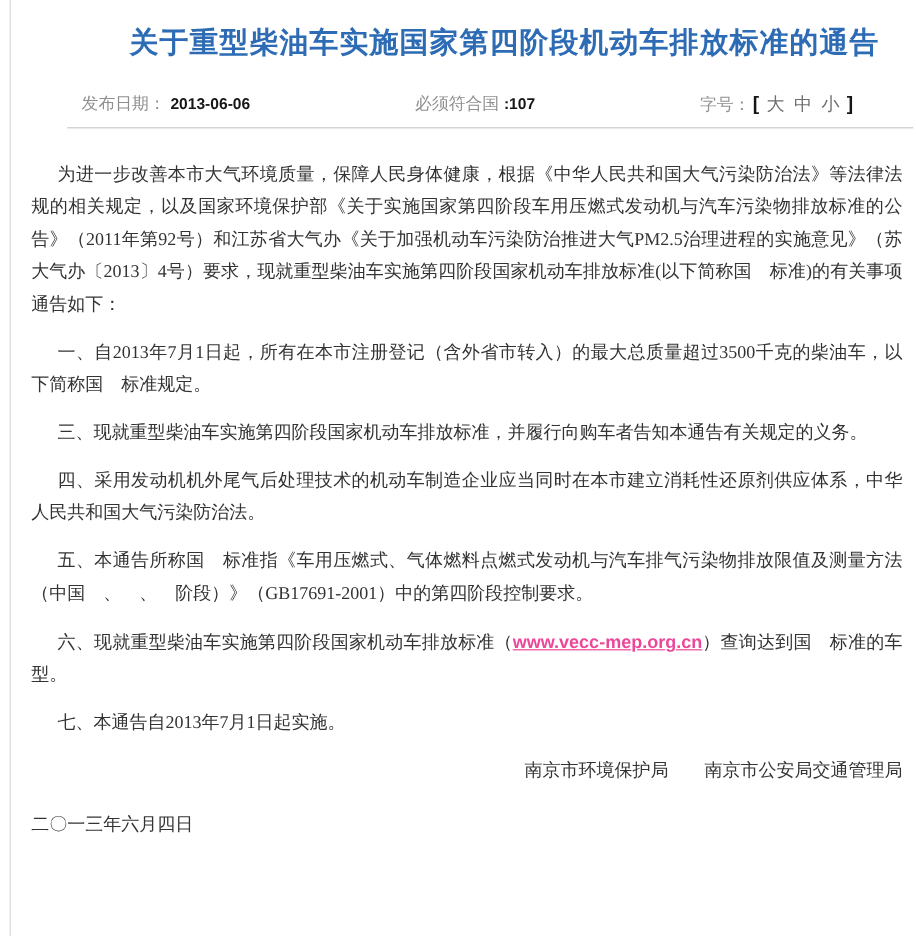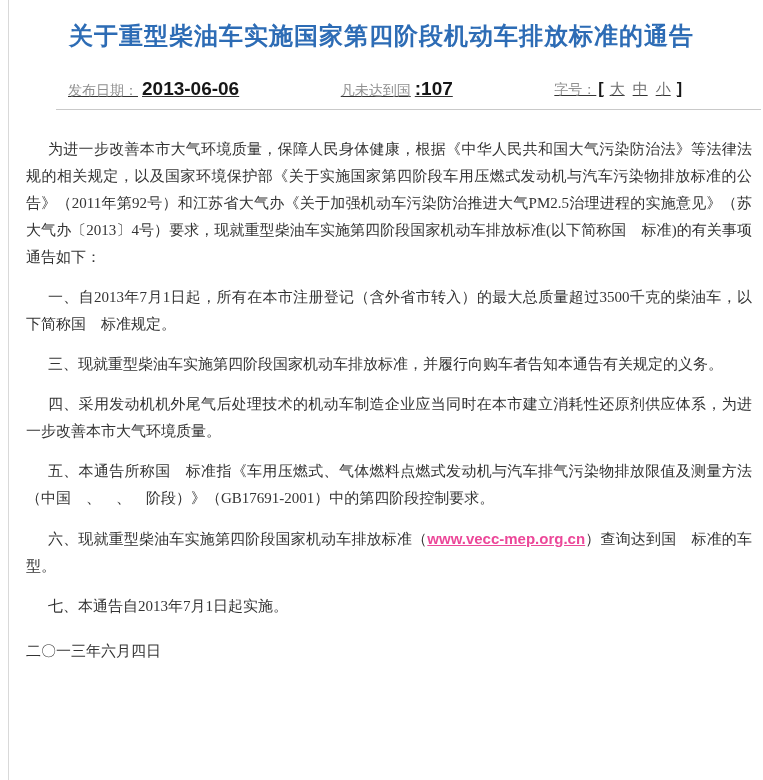--- a/index.html
+++ b/index.html
@@ -18,50 +18,49 @@
   .left-border {
     position: absolute;
     left: 8px;
     top: 0;
     width: 1px;
     height: 780px;
     background: #d9d9d9;
   }
   .doc-title {
     margin: 20px 30px 0 30px;
-    text-align: center;
+    text-align: right;
     font-family: "Liberation Sans", "DejaVu Sans", sans-serif;
     font-size: 24px;
     font-weight: bold;
     color: #2d6cb5;
     letter-spacing: 1px;
     line-height: 32px;
   }
   .meta-row {
     display: flex;
     justify-content: space-between;
-    align-items: center;
-    margin: 26px 79px 0 68px;
+    align-items: flex-start;
+    margin: 26px 50px 0 68px;
     font-size: 14px;
-    text-decoration: underline;
   }
   .meta-group {
     display: flex;
     align-items: baseline;
   }
   .meta-label {
     color: #8f8f8f;
     font-size: 14px;
     white-space: pre;
   }
   .meta-value {
     font-family: "Liberation Sans", "DejaVu Sans", sans-serif;
     font-weight: bold;
     color: #161616;
-    font-size: 19px;
+    font-size: 13px;
     margin-left: 4px;
   }
   .bracket {
     font-family: "Liberation Sans", "DejaVu Sans", sans-serif;
     font-weight: bold;
     color: #161616;
     font-size: 16px;
     margin: 0 2px;
   }
   .fs-btn {
@@ -110,40 +109,41 @@
 <div class="left-border"></div>
 
 <h1 class="doc-title">关于重型柴油车实施国家第四阶段机动车排放标准的通告</h1>
 
 <div class="meta-row">
   <div class="meta-group">
     <span class="meta-label">发布日期：</span>
     <span class="meta-value">2013-06-06</span>
   </div>
   <div class="meta-group">
-    <span class="meta-label">凡未达到国</span>
+    <span class="meta-label">必须符合国</span>
     <span class="meta-value">:107</span>
   </div>
   <div class="meta-group">
     <span class="meta-label">字号：</span>
     <span class="bracket">[</span>
     <a class="fs-btn">大</a>
     <a class="fs-btn">中</a>
     <a class="fs-btn">小</a>
     <span class="bracket">]</span>
   </div>
 </div>
 
 <hr class="divider">
 
 <div class="content">
   <p>为进一步改善本市大气环境质量，保障人民身体健康，根据《中华人民共和国大气污染防治法》等法律法规的相关规定，以及国家环境保护部《关于实施国家第四阶段车用压燃式发动机与汽车污染物排放标准的公告》（2011年第92号）和江苏省大气办《关于加强机动车污染防治推进大气PM2.5治理进程的实施意见》（苏大气办〔2013〕4号）要求，现就重型柴油车实施第四阶段国家机动车排放标准(以下简称国　标准)的有关事项通告如下：</p>
   <p>一、自2013年7月1日起，所有在本市注册登记（含外省市转入）的最大总质量超过3500千克的柴油车，以下简称国　标准规定。</p>
   <p>三、现就重型柴油车实施第四阶段国家机动车排放标准，并履行向购车者告知本通告有关规定的义务。</p>
-  <p>四、采用发动机机外尾气后处理技术的机动车制造企业应当同时在本市建立消耗性还原剂供应体系，为进一步改善本市大气环境质量。</p>
+  <p>四、采用发动机机外尾气后处理技术的机动车制造企业应当同时在本市建立消耗性还原剂供应体系，中华人民共和国大气污染防治法。</p>
   <p>五、本通告所称国　标准指《车用压燃式、气体燃料点燃式发动机与汽车排气污染物排放限值及测量方法（中国　、　、　阶段）》（GB17691-2001）中的第四阶段控制要求。</p>
   <p>
     <span>六、现就重型柴油车实施第四阶段国家机动车排放标准（</span><a class="ext-link">www.vecc-mep.org.cn</a><span>）查询达到国　标准的车型。</span>
   </p>
   <p>七、本通告自2013年7月1日起实施。</p>
 
+  <p class="signature">南京市环境保护局　　南京市公安局交通管理局</p>
   <p class="sig-date">二〇一三年六月四日</p>
 </div>
 
 </body></html>

